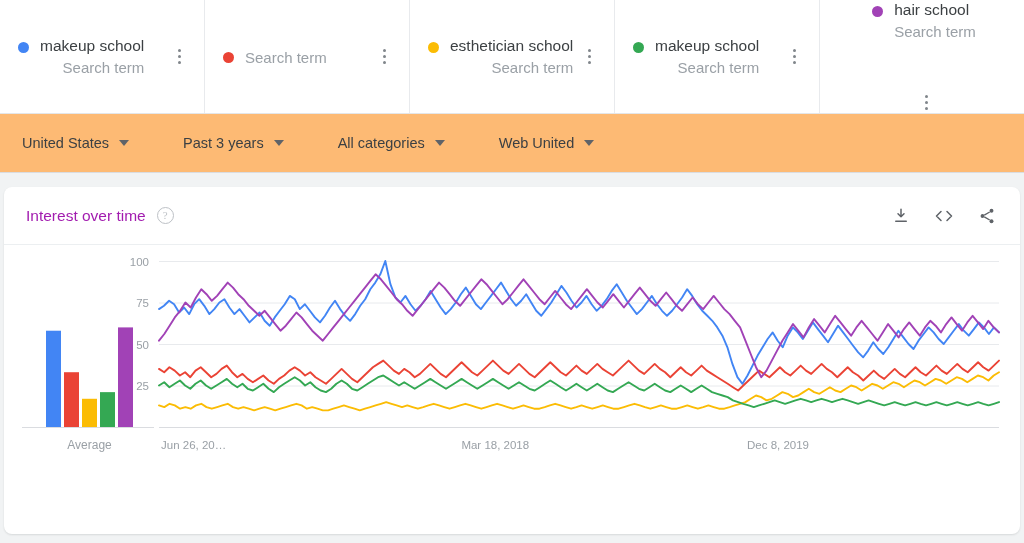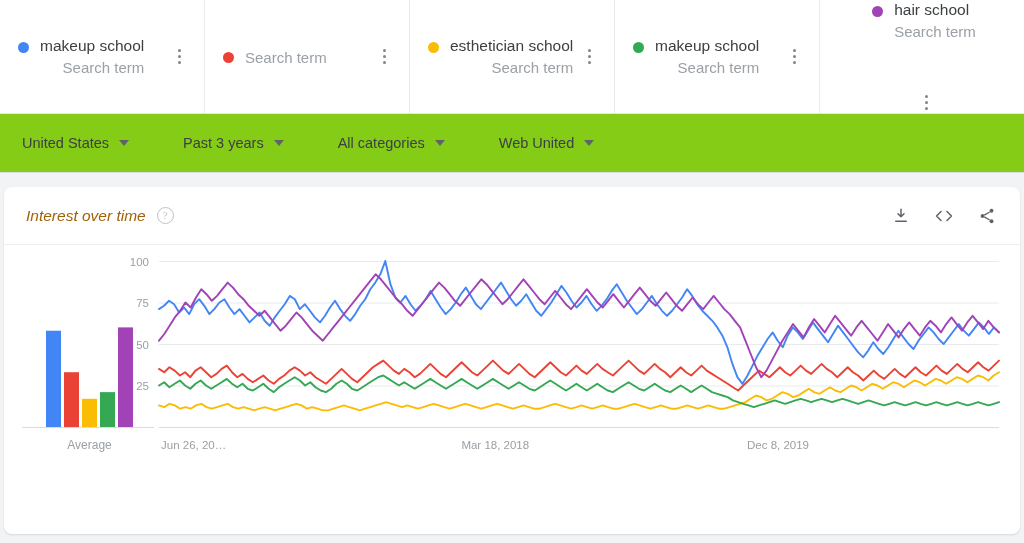--- a/index.html
+++ b/index.html
@@ -60,21 +60,21 @@
     align-self: center;
     margin-left: 4px;
   }
   .kebab i { width: 3px; height: 3px; border-radius: 50%; background: #80868b; display: block; }
 
   
   .filters {
     display: flex;
     align-items: center;
     height: 59px;
-    background: #84cc16;
+    background: #fdba74;
     padding-left: 22px;
     border-bottom: 1px solid #dadce0;
   }
   .filter {
     display: flex;
     align-items: center;
     margin-right: 54px;
     cursor: pointer;
   }
   .filter-label {
@@ -101,22 +101,21 @@
   }
   .card-head {
     display: flex;
     align-items: center;
     height: 58px;
     padding: 0 22px 0 22px;
     border-bottom: 1px solid #eceff1;
   }
   .card-title {
     font-size: 15.5px;
-    color: #a16207;
-    font-style: italic;
+    color: #a21caf;
   }
   .help-icon {
     width: 17px; height: 17px;
     border: 1.4px solid #bdc1c6;
     border-radius: 50%;
     margin-left: 11px;
     color: #bdc1c6;
     font-size: 11px;
     line-height: 14px;
     text-align: center;

